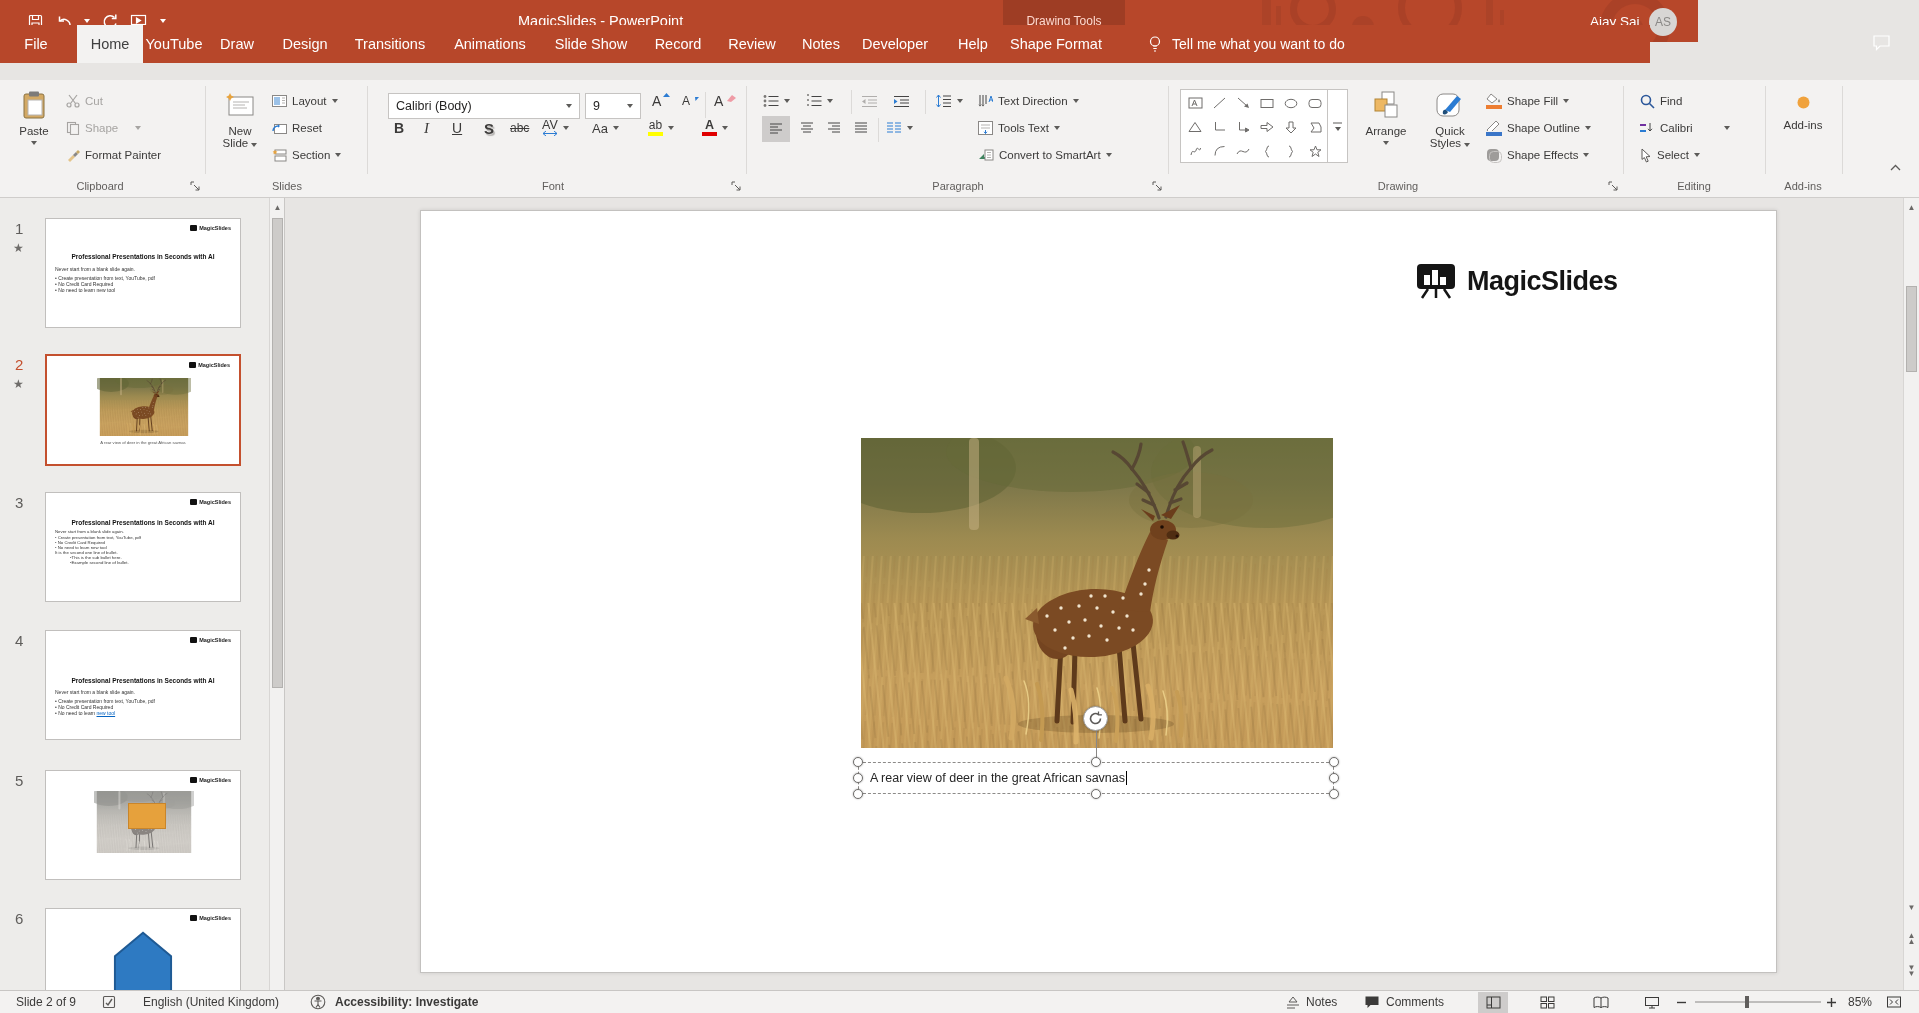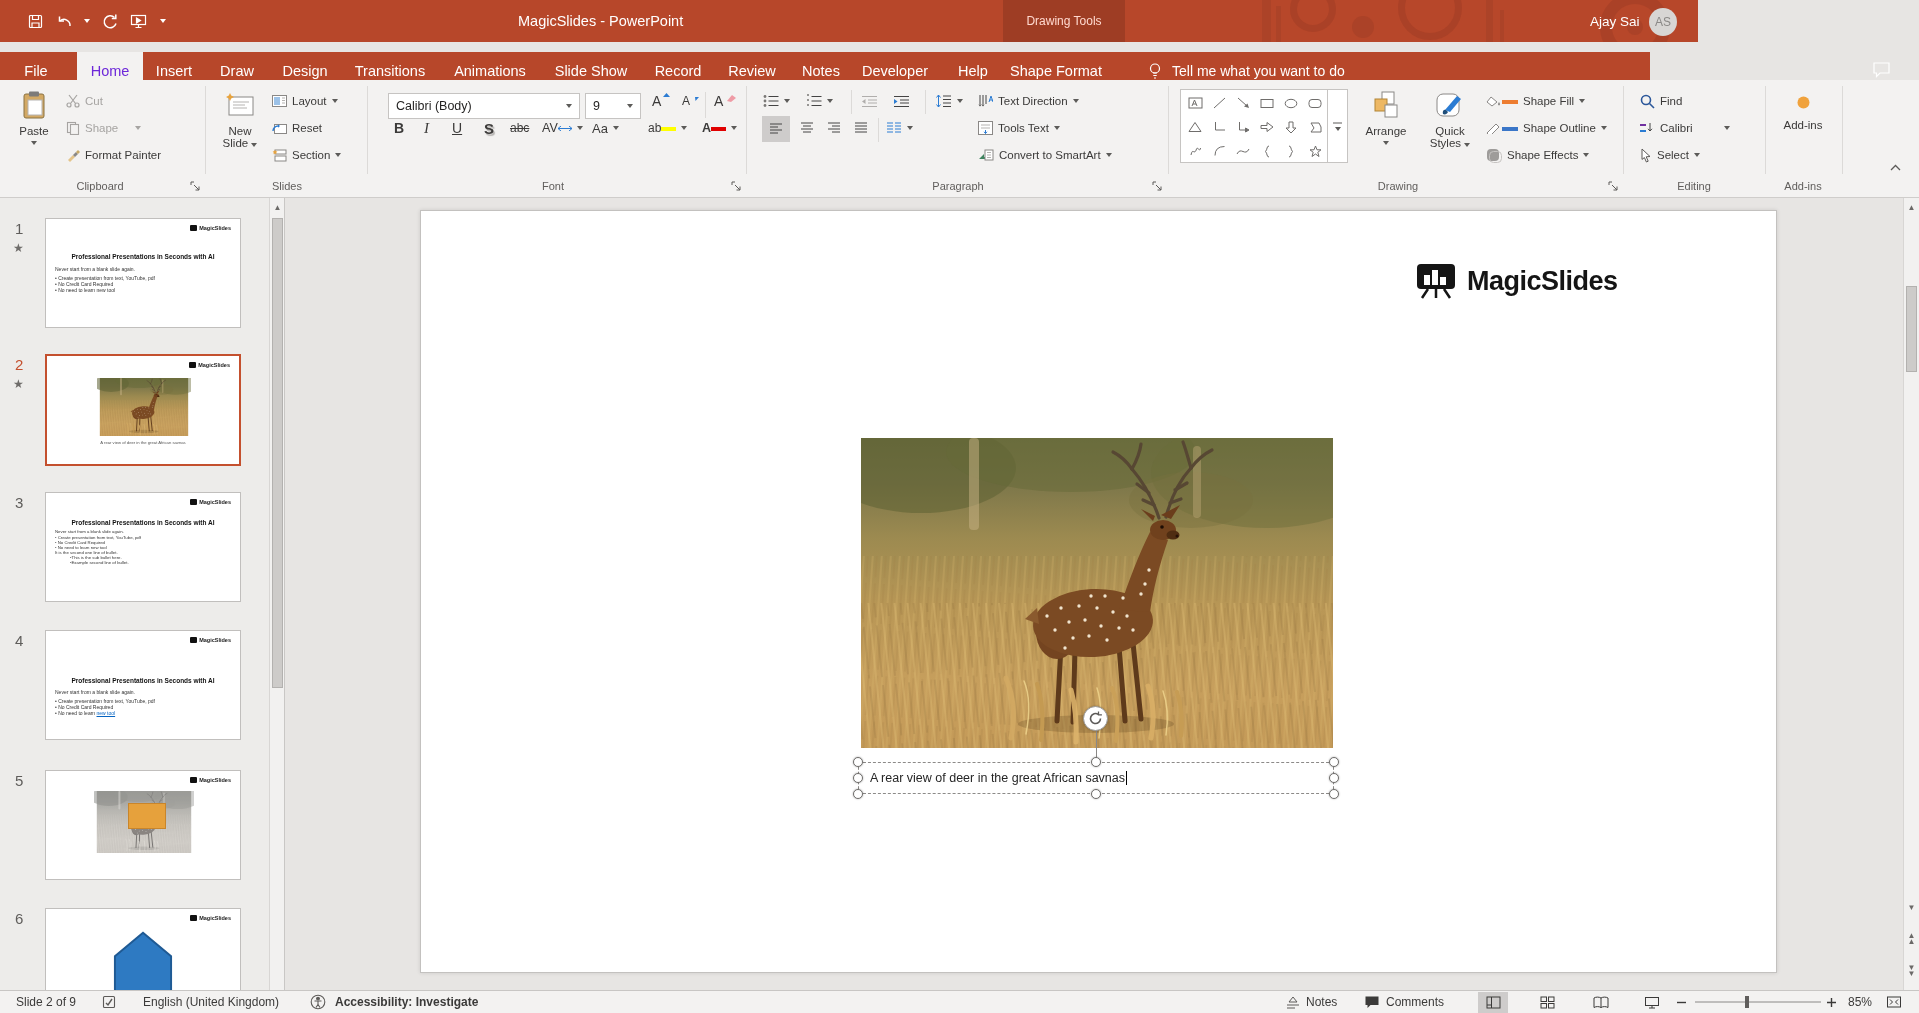--- a/index.html
+++ b/index.html
@@ -13,39 +13,39 @@
 .artf{position:absolute;border-radius:50%;background:#a03d25;opacity:.5}
 .artbar{position:absolute;background:#a03d25;opacity:.45}
 #ctxblock{position:absolute;left:1003px;top:0;width:122px;height:42px;background:#9e3d24;display:flex;align-items:center;justify-content:center;font-size:12px;color:#ffd9cf}
 #qat{position:absolute;left:22px;top:0;height:42px;display:flex;align-items:center;gap:4px}
 .qbtn{width:26px;height:28px;display:flex;align-items:center;justify-content:center}
 #wintitle{position:absolute;left:518px;top:0;height:42px;display:flex;align-items:center;font-size:14.5px}
 #username{position:absolute;left:1590px;top:0;height:42px;display:flex;align-items:center;font-size:13.5px}
 #avatar{position:absolute;left:1649px;top:8px;width:28px;height:28px;border-radius:50%;background:#d8d6d4;color:#8a8886;font-size:12px;display:flex;align-items:center;justify-content:center}
 .winbtn{position:absolute;top:0;width:46px;height:42px;display:flex;align-items:center;justify-content:center}
 
-#tabrow{position:absolute;left:0;top:52px;width:1650px;height:38px;background:#b7472a}
+#tabrow{position:absolute;left:0;top:25px;width:1650px;height:38px;background:#b7472a}
 .tab{position:absolute;top:0;height:38px;display:flex;align-items:center;justify-content:center;color:#fff;font-size:14.5px;cursor:default}
-.tab.active{background:#f3f2f1;color:#6d28d9}
+.tab.active{background:#f3f2f1;color:#404040}
 #tellme{position:absolute;left:1148px;top:0;height:38px;display:flex;align-items:center;gap:10px;color:#fff;font-size:14px}
 
 #ribbon{position:absolute;left:0;top:80px;width:1919px;height:118px;background:#f3f2f1;border-bottom:1px solid #cfcdcb}
 .vsep{position:absolute;top:6px;height:88px;width:1px;background:#dcdad8}
 .glab{position:absolute;top:100px;font-size:11px;color:#605e5c;transform:translateX(-50%);white-space:nowrap}
 .lnch{position:absolute;top:101px;width:12px;height:12px}
 .big{position:absolute;top:5px;height:90px;display:flex;flex-direction:column;align-items:center;justify-content:flex-start;color:#3b3a39;font-size:11.5px;text-align:center}
 .big .bicon{height:40px;display:flex;align-items:center}
 .sm{position:absolute;height:24px;display:flex;align-items:center;gap:5px;color:#3b3a39;font-size:11.5px;white-space:nowrap}
 .r1{top:9px}.r2{top:36px}.r3{top:63px}
 .dis{color:#a6a4a2}
 .cv{display:inline-block;width:0;height:0;border-left:3.5px solid transparent;border-right:3.5px solid transparent;border-top:4px solid #5c5b59}
 .cvw{border-top-color:#fff}
 .combo{position:absolute;top:13px;height:26px;background:#fff;border:1px solid #c6c4c2;display:flex;align-items:center;justify-content:space-between;font-size:12.5px;color:#201f1e;padding:0 7px}
 .ubar{display:inline-block;width:15px;height:4px;margin-top:1px}
-.stack{display:flex;flex-direction:row;align-items:center;line-height:11px}
+.stack{display:flex;flex-direction:column;align-items:center;line-height:11px}
 #shapegal{position:absolute;left:1180px;top:9px;width:168px;height:74px;background:#fff;border:1px solid #c6c4c2;display:flex}
 #gcells{width:146px;display:flex;flex-wrap:wrap;padding:1px 0 0 2px}
 .gcell{width:24px;height:24px;display:flex;align-items:center;justify-content:center}
 #gmore{width:20px;border-left:1px solid #c6c4c2;display:flex;flex-direction:column;align-items:center;justify-content:center;gap:3px}
 
 #panel{position:absolute;left:0;top:198px;width:285px;height:792px;background:#edecea;overflow:hidden}
 #pdivider{position:absolute;left:284px;top:198px;width:1px;height:792px;background:#c9c7c5}
 .thumb{position:absolute;left:45px;width:196px;height:110px;background:#fff;border:1px solid #c1bfbd;overflow:hidden}
 .thumb.sel{border:2px solid #c4502e}
 .tnum{position:absolute;left:15px;font-size:15px;color:#5f5d5b}
@@ -252,21 +252,21 @@
     <div class="winbtn" style="left:1866px">
       <svg width="12" height="12">
           <path d="M1 1 L11 11 M11 1 L1 11" stroke="#fff" stroke-width="1.2"></path>
         </svg>
     </div>
   </div>
 
   <div id="tabrow">
     <div class="tab" style="left:14px;width:44px">File</div>
     <div class="tab active" style="left:77px;width:66px">Home</div>
-    <div class="tab" style="left:146px;width:56px">Insert</div>
+    <div class="tab" style="left:146px;width:56px">YouTube</div>
     <div class="tab" style="left:212px;width:50px">Draw</div>
     <div class="tab" style="left:276px;width:58px">Design</div>
     <div class="tab" style="left:351px;width:78px">Transitions</div>
     <div class="tab" style="left:450px;width:80px">Animations</div>
     <div class="tab" style="left:549px;width:84px">Slide Show</div>
     <div class="tab" style="left:645px;width:66px">Record</div>
     <div class="tab" style="left:722px;width:60px">Review</div>
     <div class="tab" style="left:801px;width:40px">Notes</div>
     <div class="tab" style="left:855px;width:80px">Developer</div>
     <div class="tab" style="left:949px;width:48px">Help</div>

